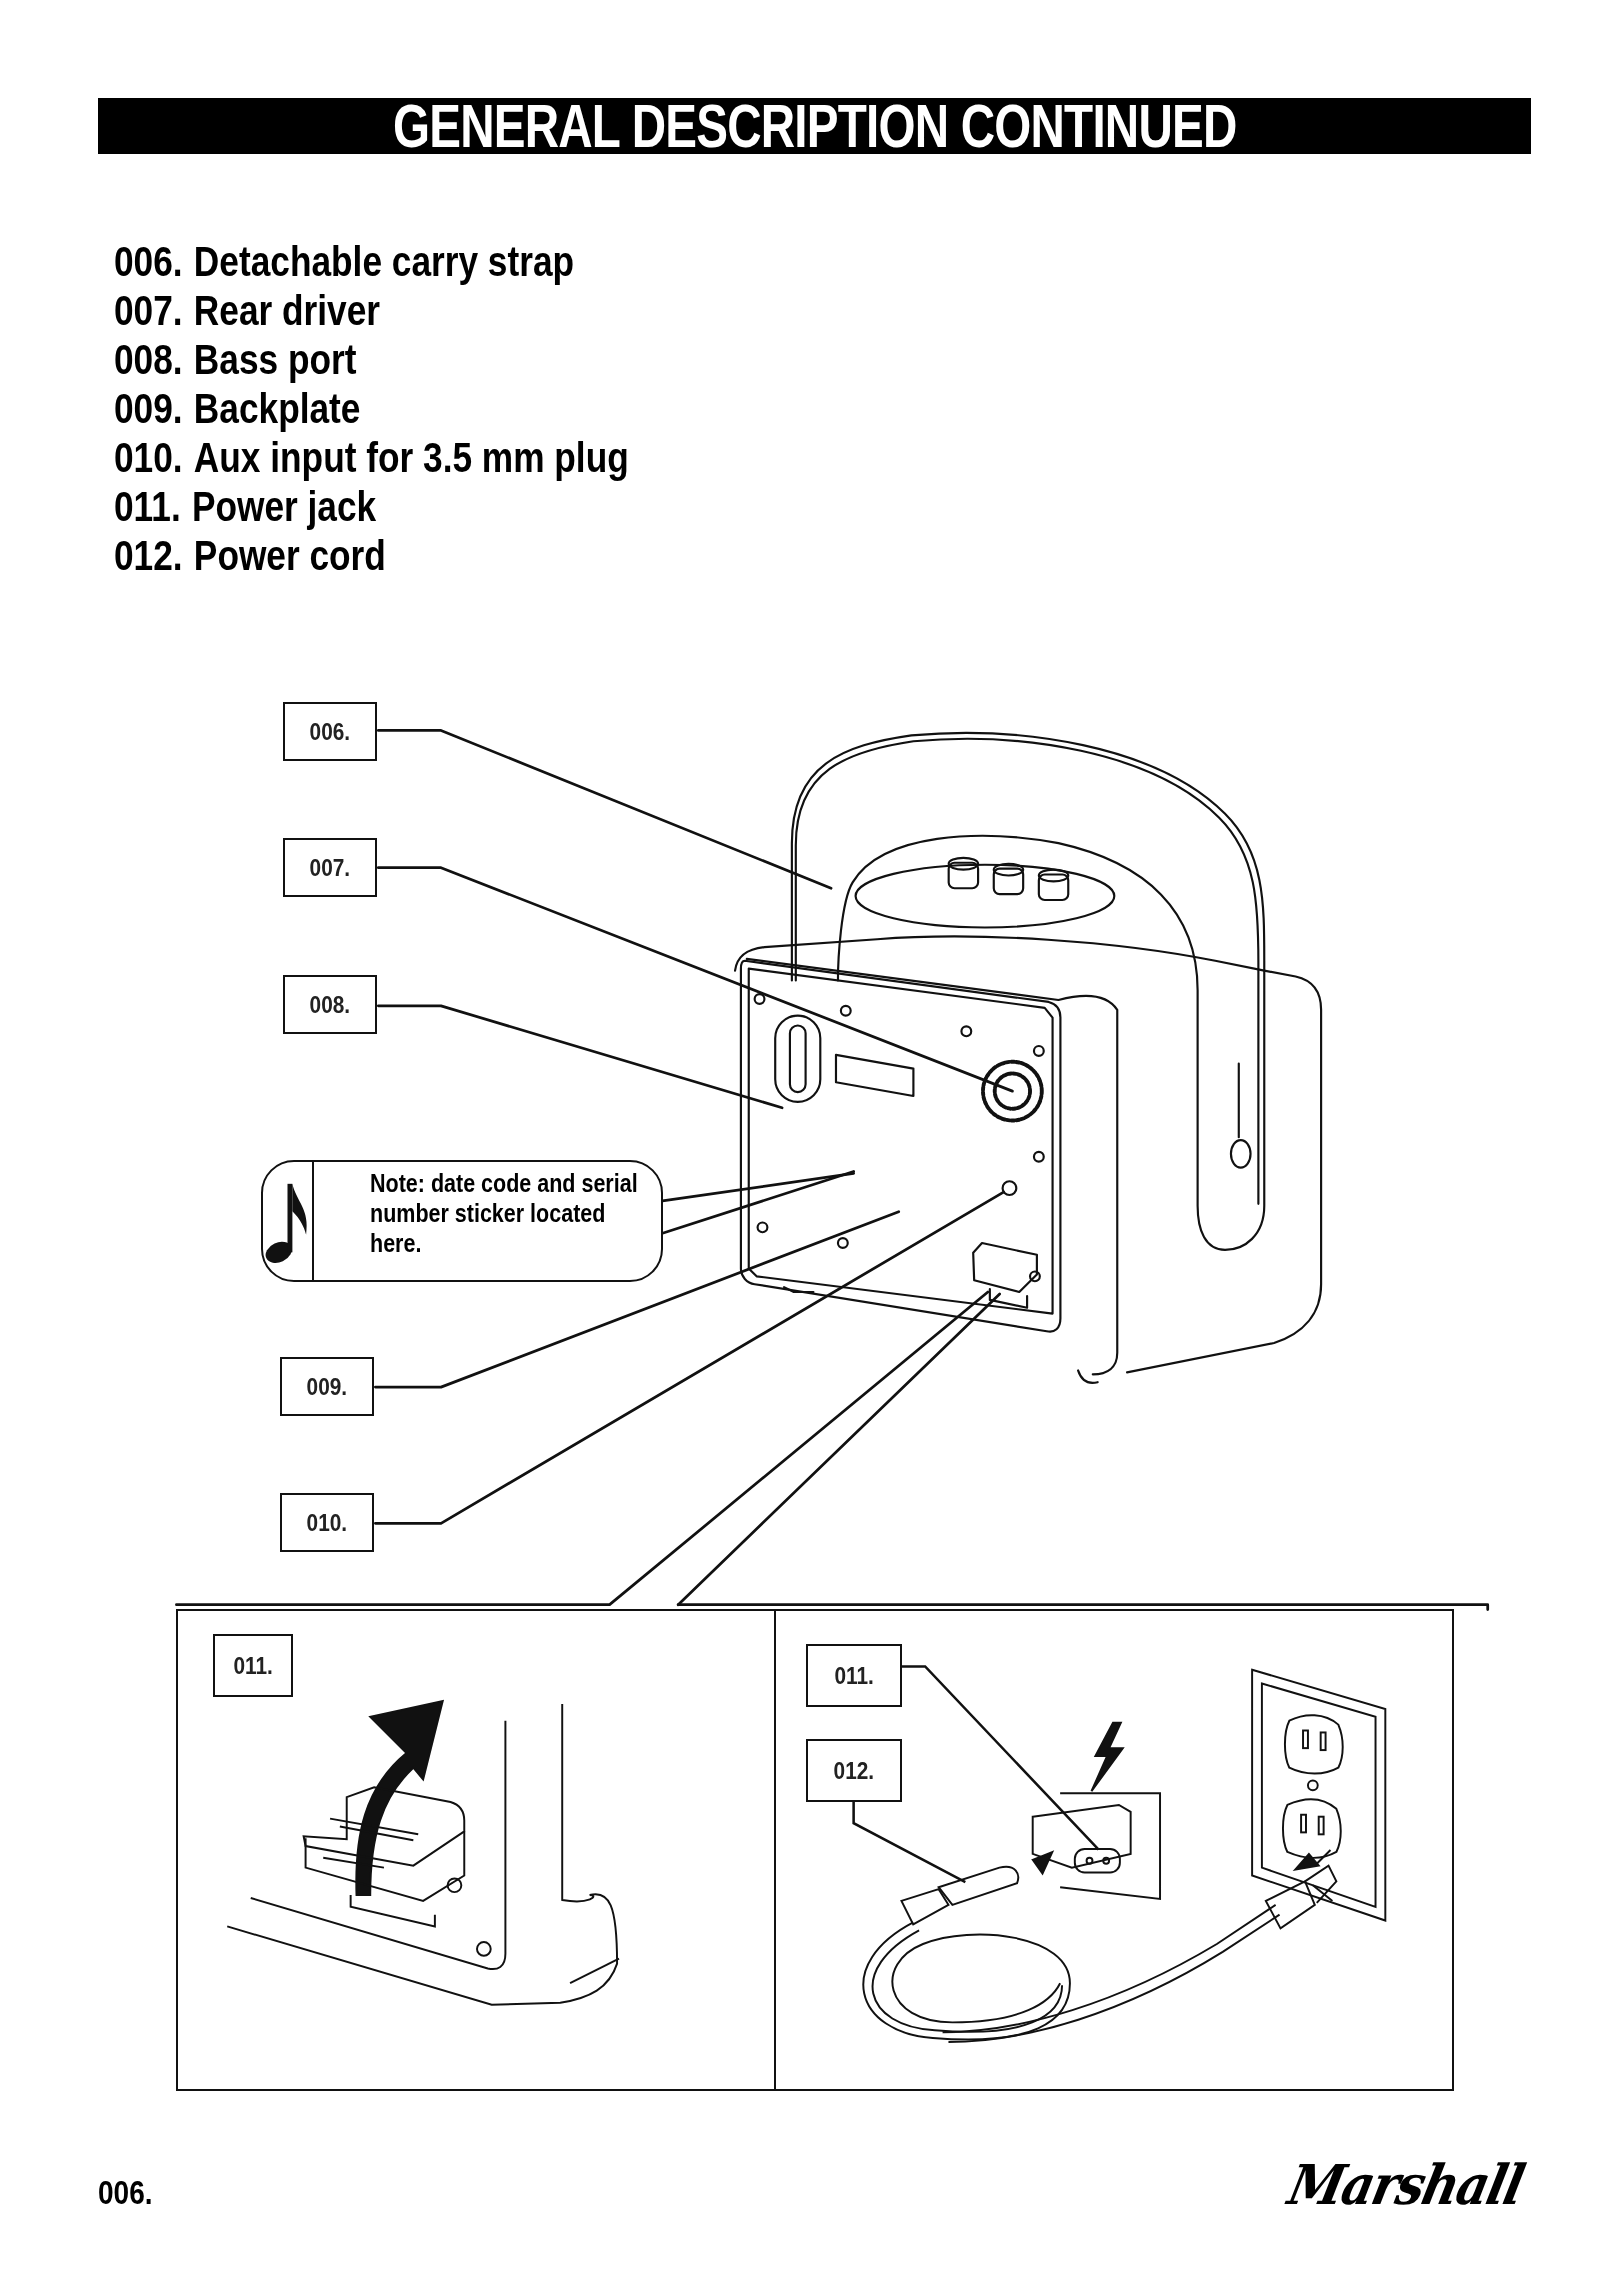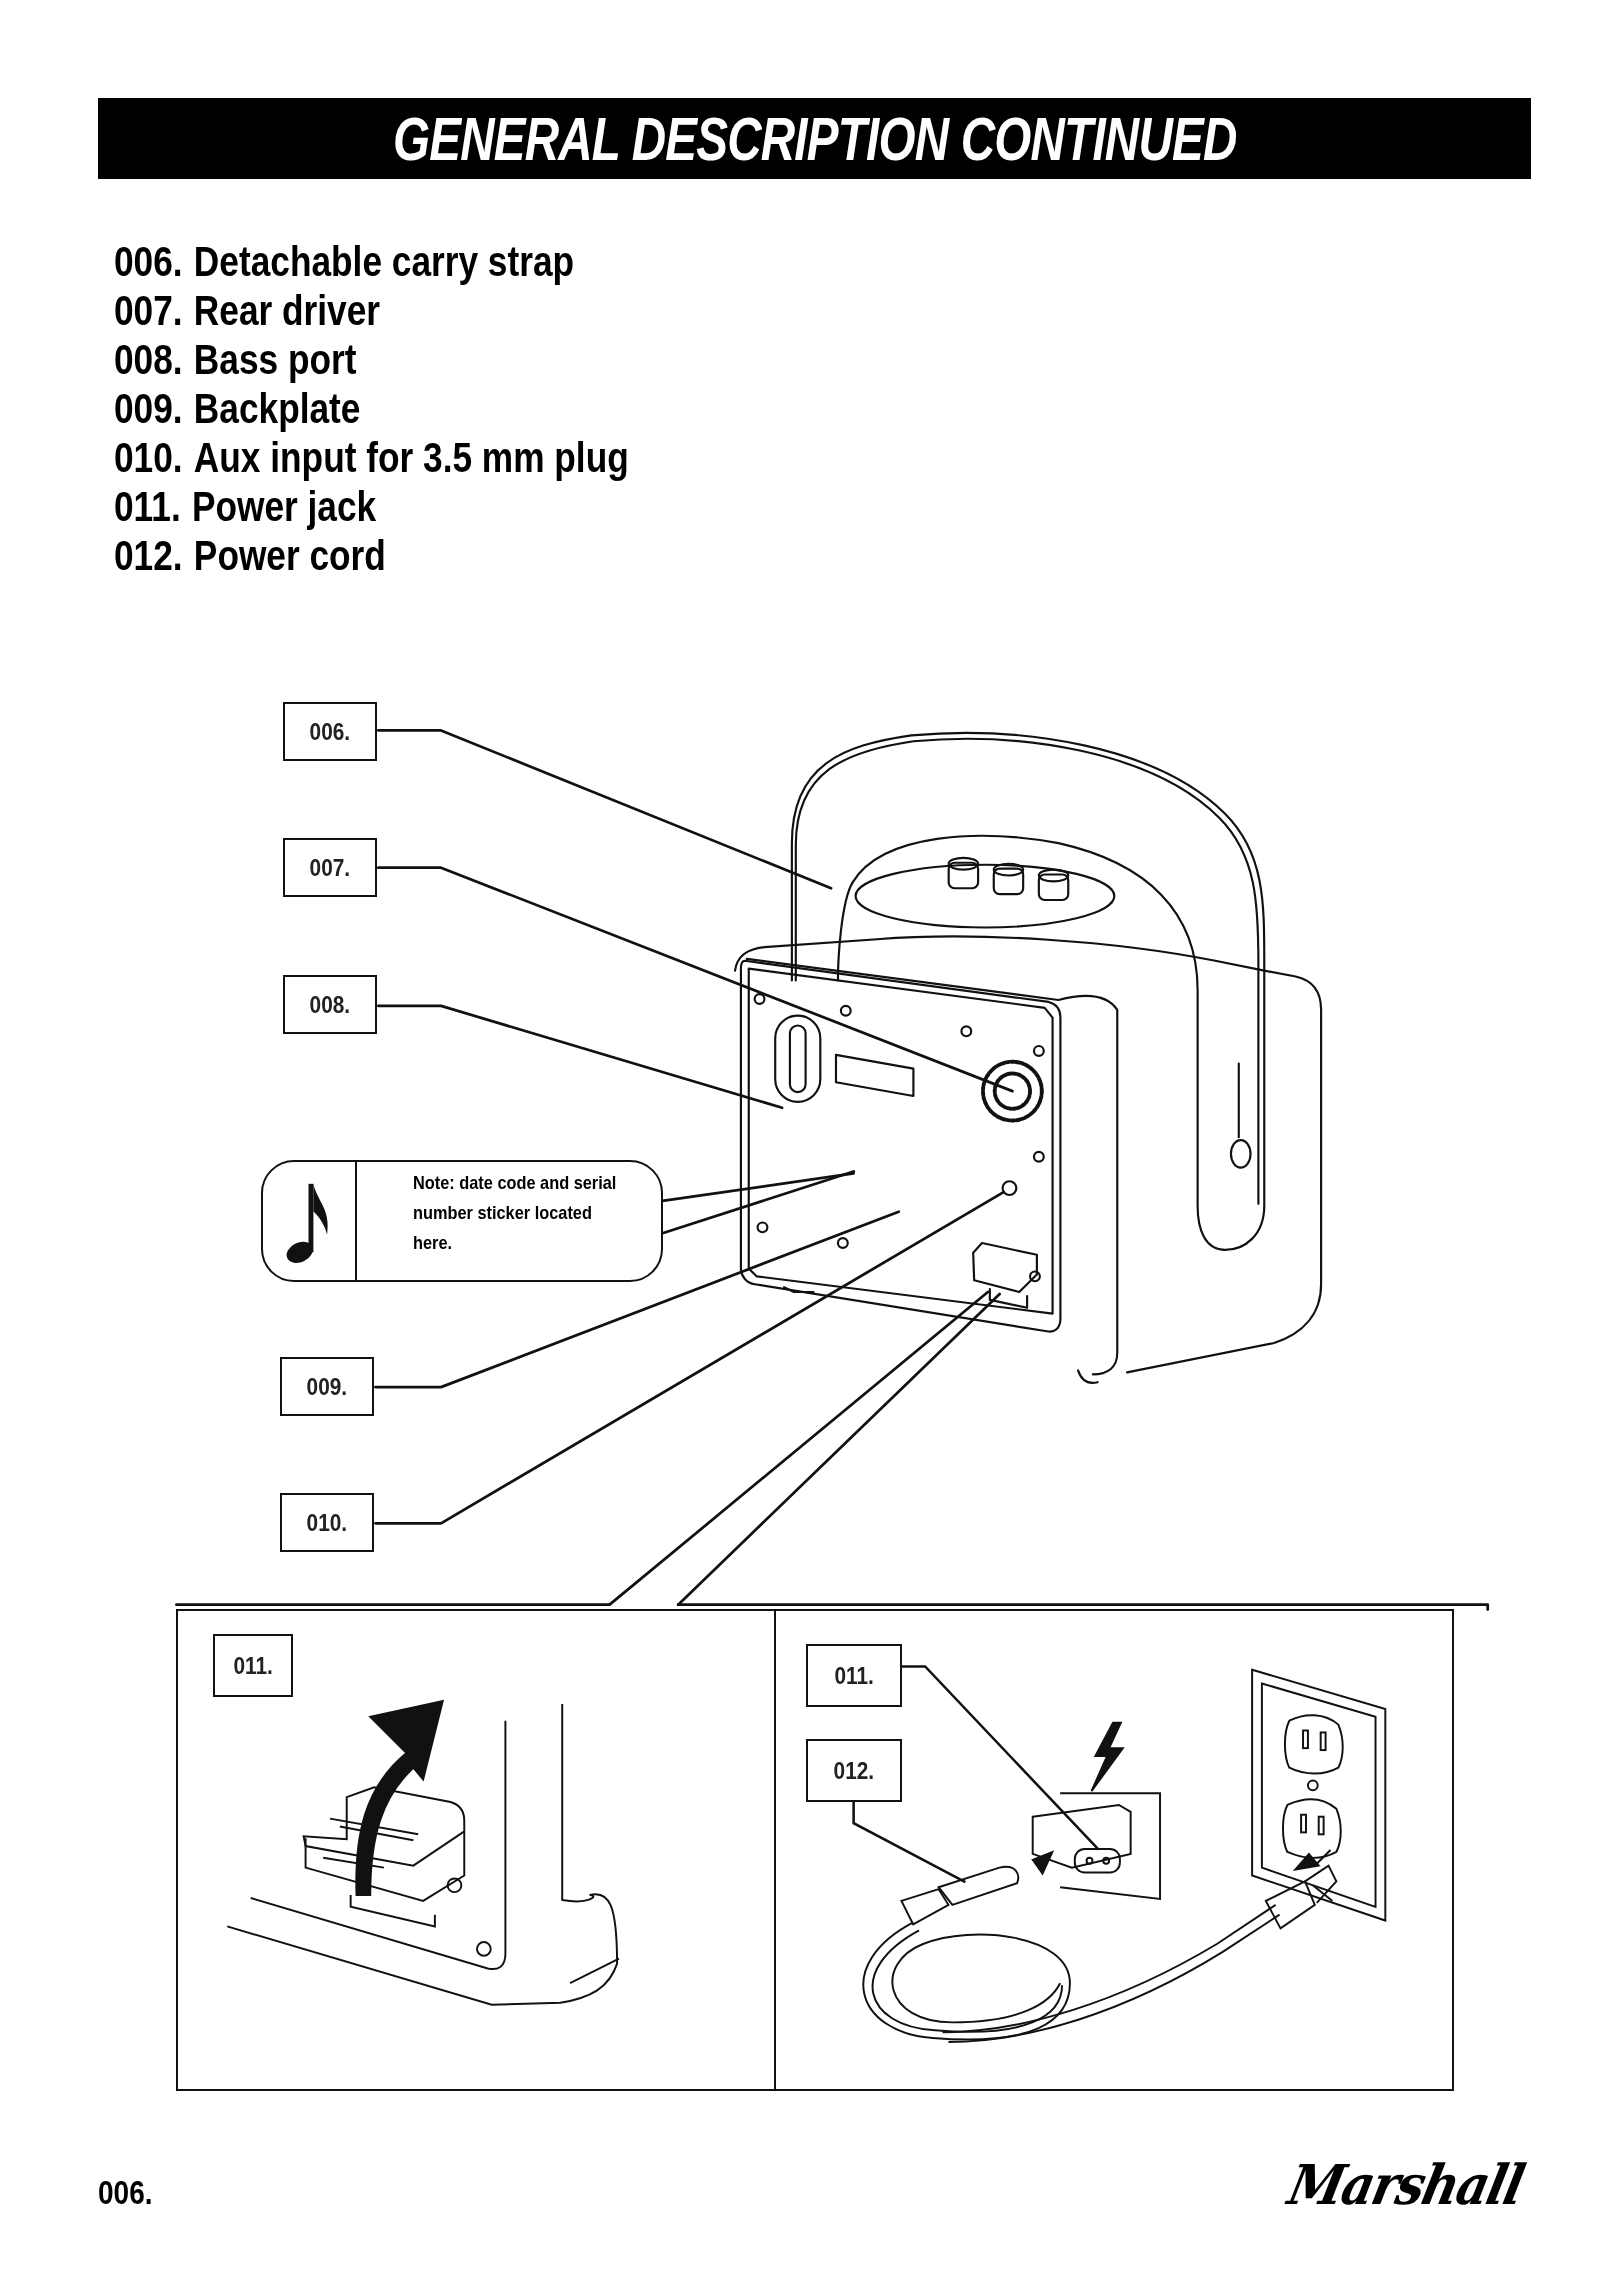--- a/index.html
+++ b/index.html
@@ -1,26 +1,26 @@
 <!DOCTYPE html>
 <html><head>
 <meta charset="utf-8">
 <style>
   html,body{margin:0;padding:0;background:#fff;}
   body{width:1621px;height:2293px;position:relative;overflow:hidden;font-family:"Liberation Sans","DejaVu Sans",sans-serif;color:#000;}
-  .header{position:absolute;left:98px;top:98px;width:1433px;height:81px;background:#000;display:flex;align-items:center;justify-content:center;font-style:italic;}
+  .header{position:absolute;left:98px;top:98px;width:1433px;height:56px;background:#000;display:flex;align-items:center;justify-content:center;}
   .header h1{margin:0;color:#fff;font-family:"Liberation Sans",sans-serif;font-weight:bold;font-size:61px;letter-spacing:-1px;transform:scaleX(0.78);white-space:nowrap;}
   .parts-list{position:absolute;left:98px;top:221px;margin:16px;padding:0;list-style:none;}
   .parts-list li{font-weight:bold;font-size:43px;line-height:49px;height:49px;transform-origin:left center;transform:scaleX(0.82);white-space:nowrap;}
   .parts-list .num{margin-right:13.7px;}
   .callout{position:absolute;width:94px;height:59px;border:2.9px solid #111;box-sizing:border-box;background:#fff;display:flex;align-items:center;justify-content:center;font-weight:bold;font-size:24.5px;color:#222;}
   .callout span{transform:scaleX(0.85);display:inline-block;}
   .note{position:absolute;left:261px;top:1160px;width:402px;height:122px;border:2.9px solid #111;border-radius:33px;box-sizing:border-box;background:#fff;display:flex;}
   .note .icon{width:94px;border-right:2.9px solid #111;display:flex;align-items:center;justify-content:center;}
-  .note .text{padding:5.9px 11.8px;font-weight:bold;font-size:19px;line-height:30px;margin-left:44px;}
+  .note .text{padding:5.9px 11.8px;font-weight:bold;font-size:25px;line-height:30px;margin-left:44px;}
   .note .text span{display:inline-block;transform-origin:left top;transform:scaleX(0.86);white-space:nowrap;}
   svg.art{position:absolute;left:0;top:0;}
   .panel{position:absolute;top:1609px;height:482px;border:2.9px solid #111;box-sizing:border-box;}
   .footer-page{position:absolute;left:98px;top:2174px;font-weight:bold;font-size:33px;transform-origin:left top;transform:scaleX(0.85);}
   .logo{position:absolute;right:92px;top:2152px;font-family:"DejaVu Serif",serif;font-style:italic;font-weight:bold;font-size:55px;letter-spacing:-2px;transform:skewX(-12deg) scaleX(0.9);transform-origin:right top;}
 </style>
 </head>
 <body>
 
 <div class="header">

